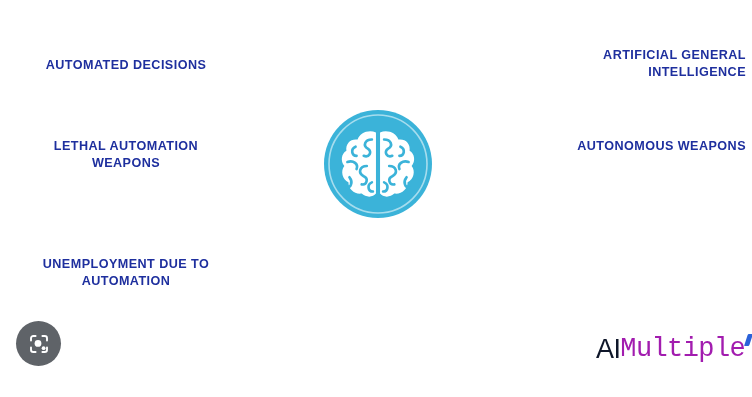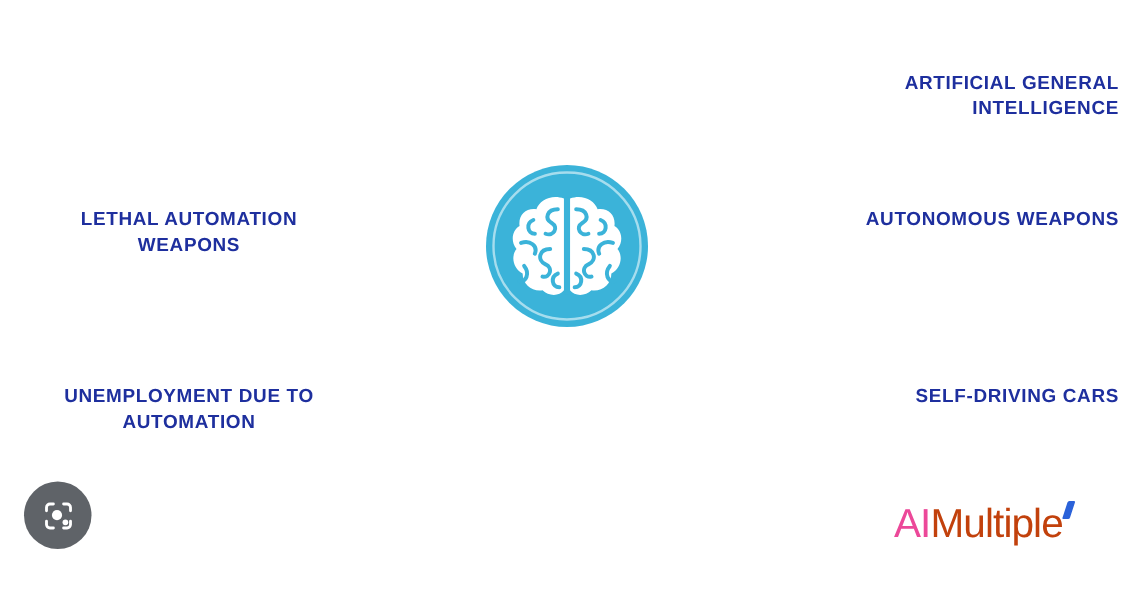--- a/index.html
+++ b/index.html
@@ -77,51 +77,51 @@
     left: 596px;
     top: 336px;
     display: flex;
     align-items: flex-start;
     font-family: "Liberation Sans", sans-serif;
     font-size: 27px;
     font-weight: normal;
     letter-spacing: -0.6px;
     line-height: 1;
   }
-  #brand-logo .ai   { color: #ec4899; }
-  #brand-logo .rest { color: #c2410c; }
+  #brand-logo .ai   { color: #0f172a; }
+  #brand-logo .rest { color: #a21caf; font-family: Liberation Mono, monospace; }
   #brand-logo .tick {
     display: inline-block;
     width: 5px;
     height: 12px;
     background: #2b62d9;
     transform: skewX(-18deg);
     margin-left: 1px;
     margin-top: -2px;
     border-radius: 1px;
   }
 </style>
 </head>
 <body>
 
 <div id="stage">
 
+  <div class="label left lbl-automated-decisions">AUTOMATED DECISIONS</div>
 
   <div class="label left lbl-lethal-weapons">LETHAL AUTOMATION
 WEAPONS</div>
 
   <div class="label left lbl-unemployment">UNEMPLOYMENT DUE TO
 AUTOMATION</div>
 
   <div class="label right lbl-agi">ARTIFICIAL GENERAL
 INTELLIGENCE</div>
 
   <div class="label right lbl-autonomous-things">AUTONOMOUS WEAPONS</div>
 
-  <div class="label right lbl-self-driving">SELF-DRIVING CARS</div>
 
   <div id="diagram">
     <svg viewBox="0 0 312 312" xmlns="http://www.w3.org/2000/svg">
       <defs>
 
         <linearGradient id="g-green" x1="1" y1="1" x2="0" y2="0">
           <stop offset="0%" stop-color="#ffffff"></stop>
           <stop offset="22%" stop-color="#9FD9C6"></stop>
           <stop offset="60%" stop-color="#57C1A2"></stop>
           <stop offset="100%" stop-color="#47B493"></stop>

